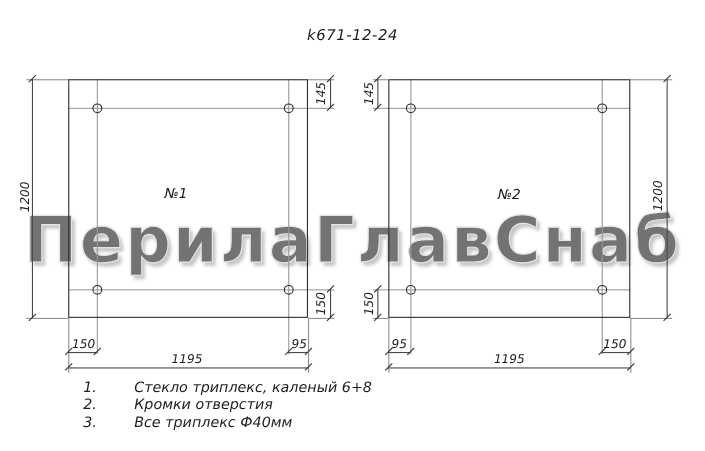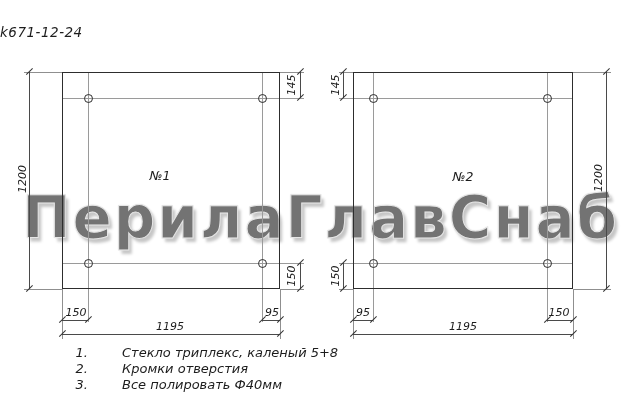--- a/index.html
+++ b/index.html
@@ -2,21 +2,21 @@
 <html><head>
 <meta charset="utf-8">
 <style>
   html,body{margin:0;padding:0;background:#ffffff;}
   .sheet{position:relative;width:641px;height:410px;background:#ffffff;overflow:hidden;
          font-family:"DejaVu Sans",sans-serif;}
   .wm{position:absolute;left:0;right:0;top:189px;text-align:center;
       font-weight:bold;font-size:58px;letter-spacing:2px;line-height:1;
       color:#737373;-webkit-text-stroke:1px #e6e6e6;
       text-shadow:3px 4px 3px #c6c6c6, 0 0 2px #dcdcdc;white-space:nowrap;}
-  .ttl{position:absolute;left:0;right:0;top:24px;text-align:left;
+  .ttl{position:absolute;left:0;right:0;top:24px;text-align:center;
        font:italic 13.5px "DejaVu Sans",sans-serif;color:#1d1d1d;letter-spacing:.5px;}
   .rect{position:absolute;border:1.5px solid #2d2d2d;box-sizing:border-box;background:transparent;}
   .cl{position:absolute;background:#9a9a9a;}
   .xl{position:absolute;background:#8f8f8f;}
   .dl{position:absolute;background:#4a4a4a;}
   .tk{position:absolute;width:9px;height:1.2px;background:#333333;transform:rotate(-45deg);}
   .hole{position:absolute;width:9px;height:9px;border:1.4px solid #2d2d2d;border-radius:50%;
         box-sizing:border-box;background:transparent;}
   .dt{position:absolute;font:italic 11px "DejaVu Sans",sans-serif;color:#1d1d1d;
       text-align:center;line-height:12px;white-space:nowrap;}
@@ -133,25 +133,25 @@
     <div class="dt" style="left:343px;top:307px;width:40px">95</div>
     <div class="dt" style="left:539px;top:307px;width:40px">150</div>
     <div class="dt" style="left:443px;top:321px;width:40px">1195</div>
 
     <div class="plab" style="left:443px;top:169px">№2</div>
   </div>
 
   <div>
     <div class="nrow" style="top:345px">
       <span class="nnum">1.</span>
-      <span class="ntxt">Стекло триплекс, каленый 5+8</span>
+      <span class="ntxt">Стекло триплекс, каленый 6+8</span>
     </div>
     <div class="nrow" style="top:361px">
       <span class="nnum">2.</span>
       <span class="ntxt">Кромки отверстия</span>
     </div>
     <div class="nrow" style="top:377px">
       <span class="nnum">3.</span>
-      <span class="ntxt">Все полировать Ф40мм</span>
+      <span class="ntxt">Все триплекс Ф40мм</span>
     </div>
   </div>
 
 </div>
 
 </body></html>

